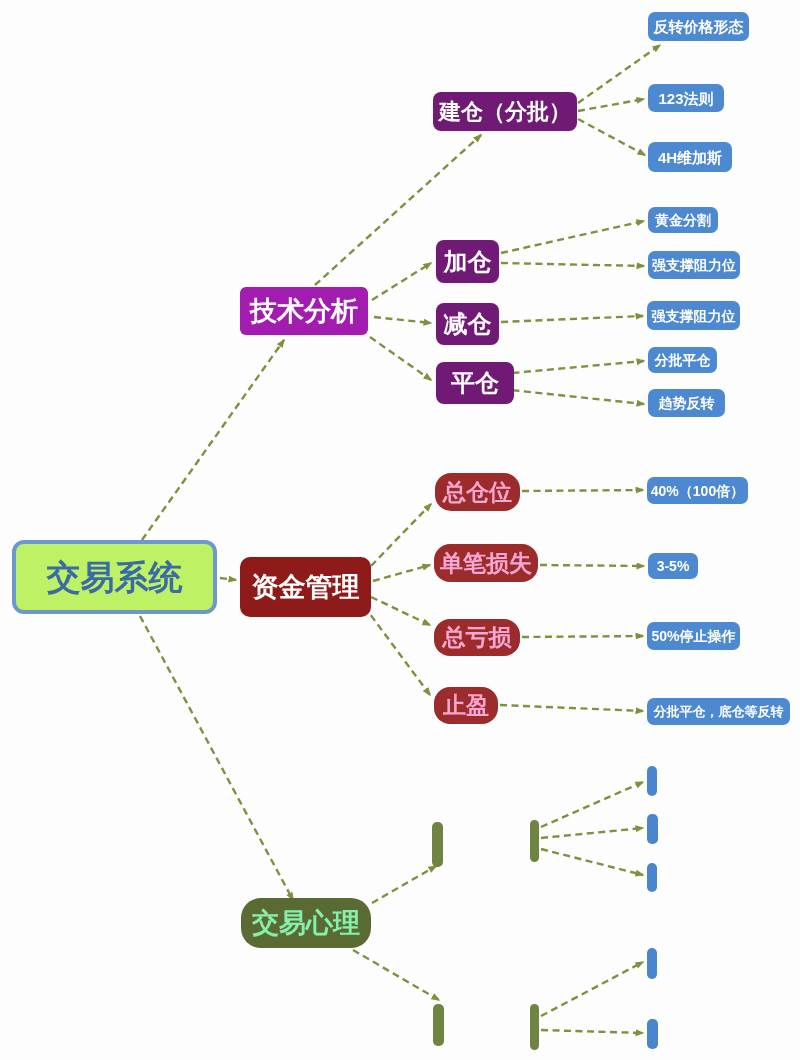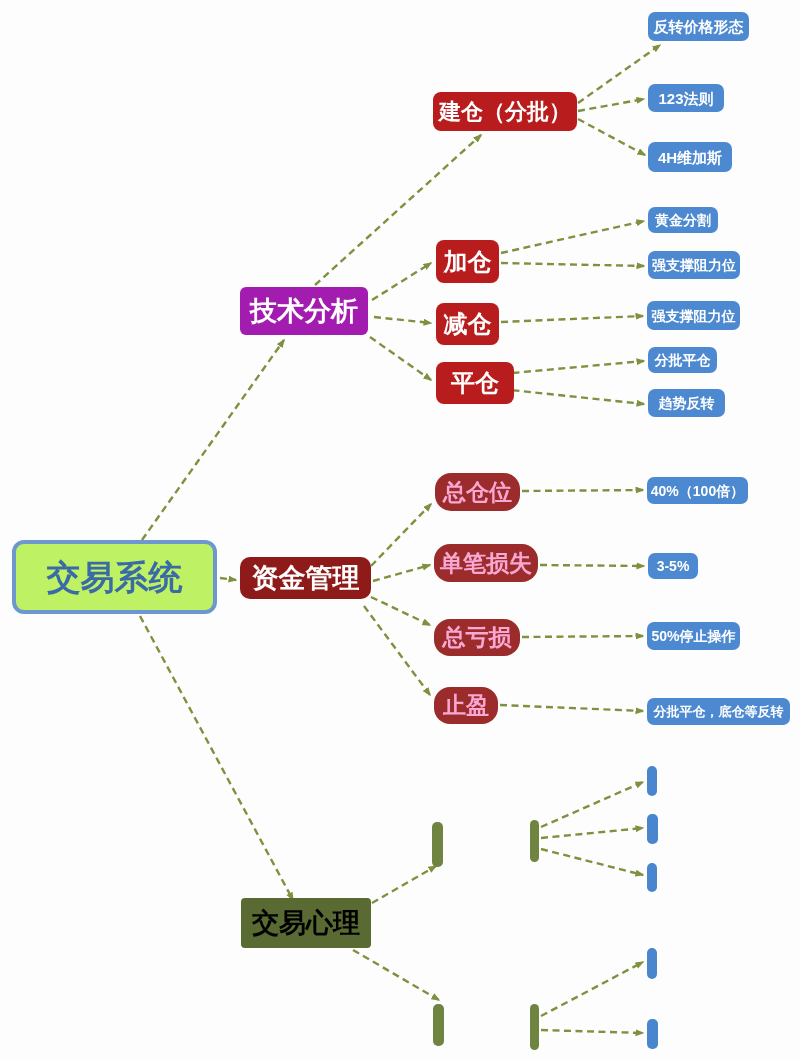--- a/index.html
+++ b/index.html
@@ -15,25 +15,25 @@
   .node{
     position:absolute;
     display:flex;align-items:center;justify-content:center;
     white-space:nowrap;
     font-weight:bold;
     box-sizing:border-box;
     line-height:1;
   }
   .root{background:#bef264;border:4px solid #6d97cf;color:#3a6ba6;border-radius:12px;}
   .navy{background:#a21caf;color:#ffffff;border-radius:6px;}
-  .blue{background:#b91c1c;color:#ffffff;border-radius:8px;}
+  .blue{background:#701a75;color:#ffffff;border-radius:8px;}
   .leaf{background:#4c89d0;color:#ffffff;border-radius:7px;}
   .darkred{background:#8e1a1a;color:#ffffff;border-radius:10px;}
   .red{background:#9c2b2b;color:#f9a8d4;border-radius:16px;}
-  .olive{background:#596a33;color:#000000;border-radius:4px;}
+  .olive{background:#596a33;color:#86efac;border-radius:20px;}
   .olivebar{background:#6e8440;border-radius:5px;}
   .bluebar{background:#4a86cd;border-radius:5px;}
 </style>
 </head>
 <body>
 
 <div id="canvas">
   <svg id="edges-layer" xmlns="http://www.w3.org/2000/svg">
     <defs>
       <marker id="arrow" markerWidth="9" markerHeight="8" refX="7.5" refY="3.5" orient="auto" markerUnits="userSpaceOnUse">
@@ -81,21 +81,21 @@
       <div class="node blue" style="left: 436px; top: 303px; width: 63px; height: 42px; font-size: 24px;">减仓</div>
       <div class="node blue" style="left: 436px; top: 362px; width: 78px; height: 42px; font-size: 24px;">平仓</div>
       <div class="node leaf" style="left: 648px; top: 12px; width: 101px; height: 29px; font-size: 15px;">反转价格形态</div>
       <div class="node leaf" style="left: 648px; top: 84px; width: 76px; height: 28px; font-size: 15px;">123法则</div>
       <div class="node leaf" style="left: 648px; top: 142px; width: 84px; height: 30px; font-size: 15px;">4H维加斯</div>
       <div class="node leaf" style="left: 648px; top: 207px; width: 70px; height: 26px; font-size: 14px;">黄金分割</div>
       <div class="node leaf" style="left: 648px; top: 251px; width: 92px; height: 28px; font-size: 14px;">强支撑阻力位</div>
       <div class="node leaf" style="left: 647px; top: 301px; width: 93px; height: 29px; font-size: 14px;">强支撑阻力位</div>
       <div class="node leaf" style="left: 648px; top: 347px; width: 69px; height: 26px; font-size: 14px;">分批平仓</div>
       <div class="node leaf" style="left: 648px; top: 389px; width: 77px; height: 28px; font-size: 14px; text-align: right;">趋势反转</div>
-      <div class="node darkred" style="left: 240px; top: 557px; width: 131px; height: 42px; font-size: 27px;">资金管理</div>
+      <div class="node darkred" style="left: 240px; top: 557px; width: 131px; height: 60px; font-size: 27px;">资金管理</div>
       <div class="node red" style="left: 435px; top: 473px; width: 85px; height: 38px; font-size: 23px;">总仓位</div>
       <div class="node red" style="left: 434px; top: 544px; width: 104px; height: 38px; font-size: 23px;">单笔损失</div>
       <div class="node red" style="left: 434px; top: 619px; width: 86px; height: 37px; font-size: 23px;">总亏损</div>
       <div class="node red" style="left: 434px; top: 687px; width: 64px; height: 37px; font-size: 23px;">止盈</div>
       <div class="node leaf" style="left: 647px; top: 477px; width: 101px; height: 27px; font-size: 14px;">40%（100倍）</div>
       <div class="node leaf" style="left: 648px; top: 553px; width: 50px; height: 26px; font-size: 14px;">3-5%</div>
       <div class="node leaf" style="left: 647px; top: 622px; width: 93px; height: 28px; font-size: 14px; text-align: center;">50%停止操作</div>
       <div class="node leaf" style="left: 647px; top: 698px; width: 143px; height: 27px; font-size: 13px;">分批平仓，底仓等反转</div>
       <div class="node olive" style="left: 241px; top: 898px; width: 130px; height: 50px; font-size: 27px;">交易心理</div>
       <div class="node olivebar" style="left: 432px; top: 822px; width: 11px; height: 45px;"></div>

